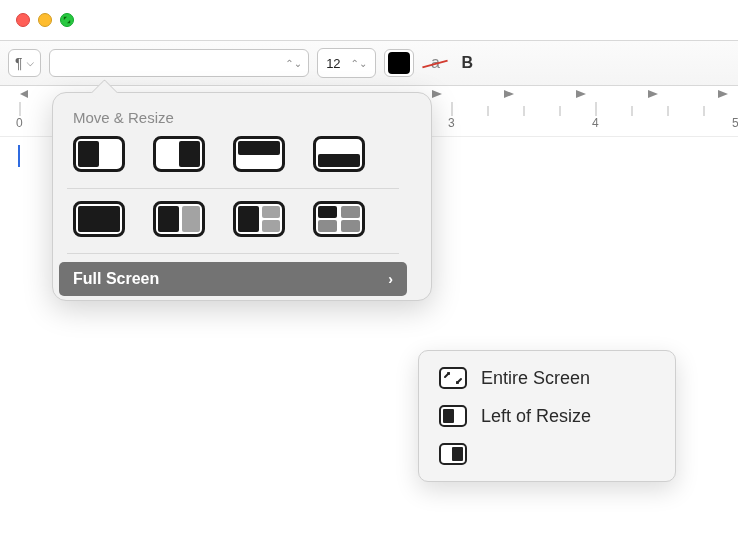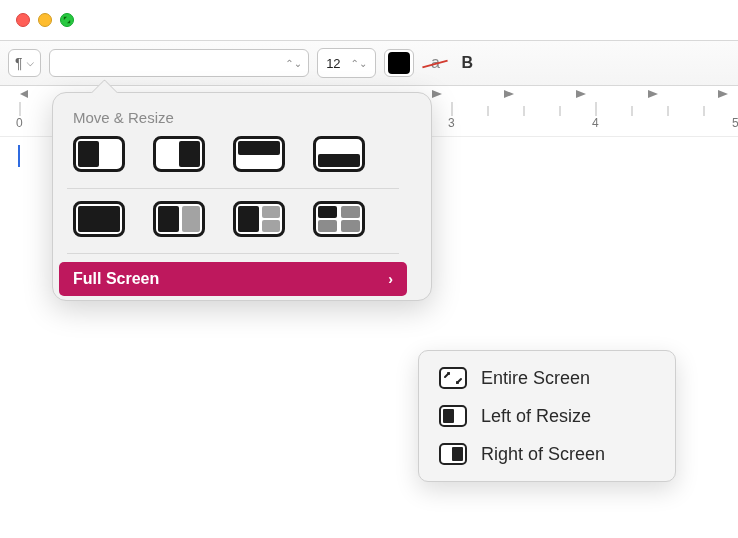--- a/index.html
+++ b/index.html
@@ -159,21 +159,21 @@
     align-items:center;
     justify-content:space-between;
     height:34px;
     padding:0 20px;
     font-size:16px;
     font-weight:600;
     color:#555;
     border-radius:5px;
   }
   .menuitem.highlight {
-    background:#be185d;
+    background:#737373;
     color:#fff;
     margin:0 6px;
     padding:0 14px;
   }
   .menuitem .chev { font-size:14px; }
   
   .submenu {
     position:absolute;
     left:418px; top:350px;
     width:256px;
@@ -345,15 +345,14 @@
   <div class="subitem">
     <div class="sicon">
       <div class="f" style="left:2px;top:2px;bottom:2px;width:45%;"></div>
     </div>
     <span>Left of Resize</span>
   </div>
   <div class="subitem">
     <div class="sicon">
       <div class="f" style="right:2px;top:2px;bottom:2px;width:45%;"></div>
     </div>
-    <span>Right of Screen</span>
   </div>
 </div>
 
 </body></html>

